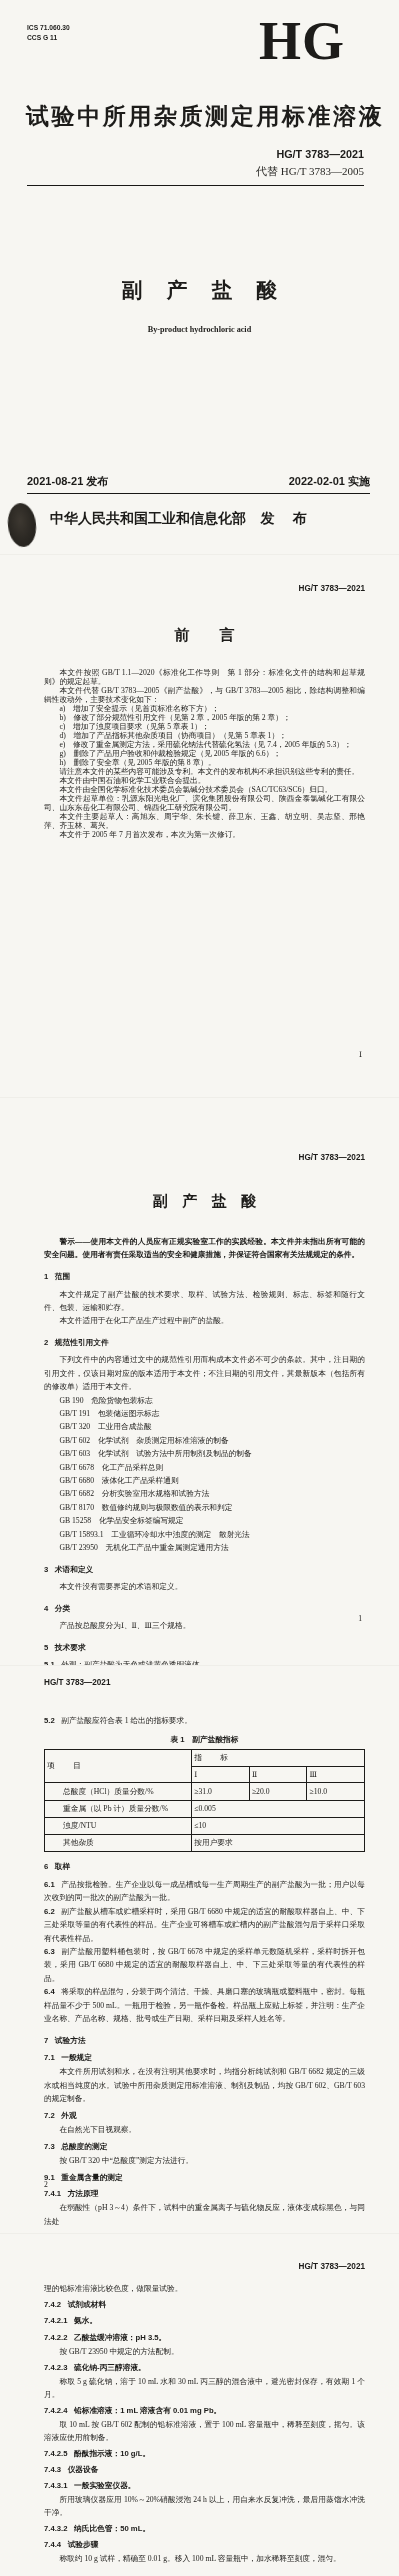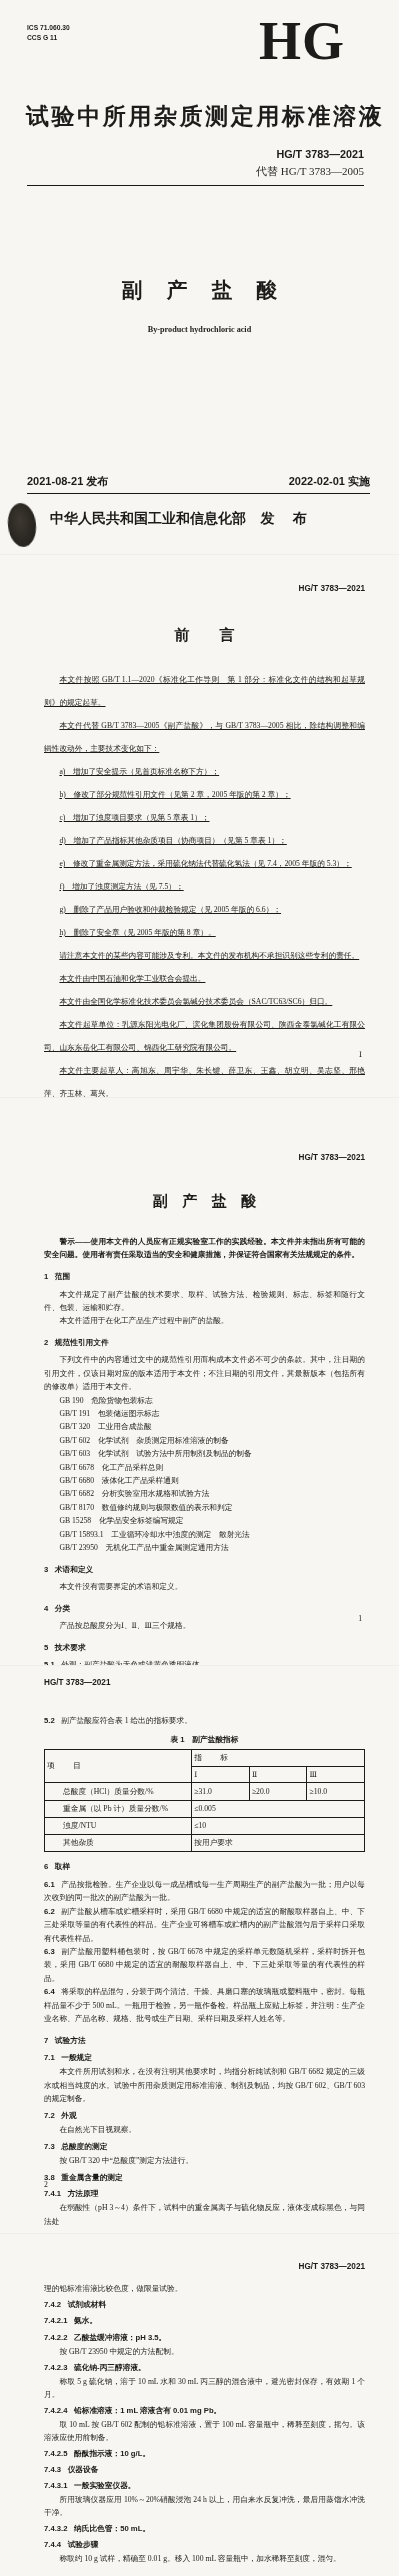--- a/index.html
+++ b/index.html
@@ -43,21 +43,21 @@
        font-weight:700;font-size:15px;margin:33px 0 23px;}
   .doc-title{text-align:center;font-family:"Liberation Sans","DejaVu Sans",sans-serif;
        font-weight:700;font-size:15px;letter-spacing:5.2px;text-indent:5.2px;margin:30px 0 24px;}
   .pg3{height:568px;padding-top:56px;}
   .pg4{height:568px;padding-top:13.4px;}
   .pg5{height:568px;padding-top:29px;}
   .pg4 .lines.top{margin-top:27px;}
   .pg5 .lines{margin-top:11.3px;}
 
   .line{font-size:7.7px;line-height:13.4px;text-align:justify;}
-  .fore .line{line-height:23px;text-decoration:underline;}
+  .fore .line{line-height:9px;}
   .pg5 .line{line-height:13px;}
   .line.k-p{text-indent:2em;}
   .line.k-ref{text-indent:2em;}
   .line.k-cont{text-indent:0;}
   .line.k-warn{text-indent:2em;font-family:"Liberation Sans","DejaVu Sans",sans-serif;font-weight:700;margin-bottom:5.2px;}
   .line.k-h1{font-family:"Liberation Sans","DejaVu Sans",sans-serif;font-weight:700;margin:8.2px 0 4.1px;}
   .line.k-h2{font-family:"Liberation Sans","DejaVu Sans",sans-serif;font-weight:700;margin:3.1px 0 1px;}
   .line.k-pn{text-indent:0;}
   .num{font-family:"Liberation Sans","DejaVu Sans",sans-serif;font-weight:700;margin-right:.85em;}
   .num:empty{display:none;}
@@ -108,21 +108,20 @@
     <div class="fore-title">前　　言</div>
     <div class="lines">
 
     <div class="line k-p"><span>本文件按照 GB/T 1.1—2020《标准化工作导则　第 1 部分：标准化文件的结构和起草规则》的规定起草。</span></div>
         <div class="line k-p"><span>本文件代替 GB/T 3783—2005《副产盐酸》，与 GB/T 3783—2005 相比，除结构调整和编辑性改动外，主要技术变化如下：</span></div>
         <div class="line k-p"><span>a)　增加了安全提示（见首页标准名称下方）；</span></div>
         <div class="line k-p"><span>b)　修改了部分规范性引用文件（见第 2 章，2005 年版的第 2 章）；</span></div>
         <div class="line k-p"><span>c)　增加了浊度项目要求（见第 5 章表 1）；</span></div>
         <div class="line k-p"><span>d)　增加了产品指标其他杂质项目（协商项目）（见第 5 章表 1）；</span></div>
         <div class="line k-p"><span>e)　修改了重金属测定方法，采用硫化钠法代替硫化氢法（见 7.4，2005 年版的 5.3）；</span></div>
-        <div class="line k-p"><span>f)　增加了浊度测定方法（见 7.5）；</span></div>
         <div class="line k-p"><span>g)　删除了产品用户验收和仲裁检验规定（见 2005 年版的 6.6）；</span></div>
         <div class="line k-p"><span>h)　删除了安全章（见 2005 年版的第 8 章）。</span></div>
         <div class="line k-p"><span>请注意本文件的某些内容可能涉及专利。本文件的发布机构不承担识别这些专利的责任。</span></div>
         <div class="line k-p"><span>本文件由中国石油和化学工业联合会提出。</span></div>
         <div class="line k-p"><span>本文件由全国化学标准化技术委员会氯碱分技术委员会（SAC/TC63/SC6）归口。</span></div>
         <div class="line k-p"><span>本文件起草单位：乳源东阳光电化厂、滨化集团股份有限公司、陕西金泰氯碱化工有限公司、山东东岳化工有限公司、锦西化工研究院有限公司。</span></div>
         <div class="line k-p"><span>本文件主要起草人：高旭东、周宇华、朱长键、薛卫东、王鑫、胡立明、吴志坚、邢艳萍、齐玉林、葛兴。</span></div>
         <div class="line k-p"><span>本文件于 2005 年 7 月首次发布，本次为第一次修订。</span></div>
       </div>
     <div class="folio rgt" style="bottom:38px;">Ⅰ</div>
@@ -212,21 +211,21 @@
         <div class="line k-pn"><b class="num">6.2</b><span>副产盐酸从槽车或贮槽采样时，采用 GB/T 6680 中规定的适宜的耐酸取样器自上、中、下三处采取等量的有代表性的样品。生产企业可将槽车或贮槽内的副产盐酸混匀后于采样口采取有代表性样品。</span></div>
         <div class="line k-pn"><b class="num">6.3</b><span>副产盐酸用塑料桶包装时，按 GB/T 6678 中规定的采样单元数随机采样，采样时拆开包装，采用 GB/T 6680 中规定的适宜的耐酸取样器自上、中、下三处采取等量的有代表性的样品。</span></div>
         <div class="line k-pn"><b class="num">6.4</b><span>将采取的样品混匀，分装于两个清洁、干燥、具磨口塞的玻璃瓶或塑料瓶中，密封。每瓶样品量不少于 500 mL。一瓶用于检验，另一瓶作备检。样品瓶上应贴上标签，并注明：生产企业名称、产品名称、规格、批号或生产日期、采样日期及采样人姓名等。</span></div>
         <div class="line k-h1"><b class="num">7</b><span>试验方法</span></div>
         <div class="line k-h2"><b class="num">7.1</b><span>一般规定</span></div>
         <div class="line k-p"><span>本文件所用试剂和水，在没有注明其他要求时，均指分析纯试剂和 GB/T 6682 规定的三级水或相当纯度的水。试验中所用杂质测定用标准溶液、制剂及制品，均按 GB/T 602、GB/T 603 的规定制备。</span></div>
         <div class="line k-h2"><b class="num">7.2</b><span>外观</span></div>
         <div class="line k-p"><span>在自然光下目视观察。</span></div>
         <div class="line k-h2"><b class="num">7.3</b><span>总酸度的测定</span></div>
         <div class="line k-p"><span>按 GB/T 320 中“总酸度”测定方法进行。</span></div>
-        <div class="line k-h2"><b class="num">3.8</b><span>重金属含量的测定</span></div>
+        <div class="line k-h2"><b class="num">9.1</b><span>重金属含量的测定</span></div>
         <div class="line k-h2"><b class="num">7.4.1</b><span>方法原理</span></div>
         <div class="line k-p"><span>在弱酸性（pH 3～4）条件下，试料中的重金属离子与硫化物反应，液体变成棕黑色，与同法处</span></div>
       </div>
     <div class="folio lft" style="bottom:44px;">2</div>
   </section>
 
   <section class="page pg pg5">
     <div class="run-head rgt">HG/T 3783—2021</div>
     <div class="lines">
 

